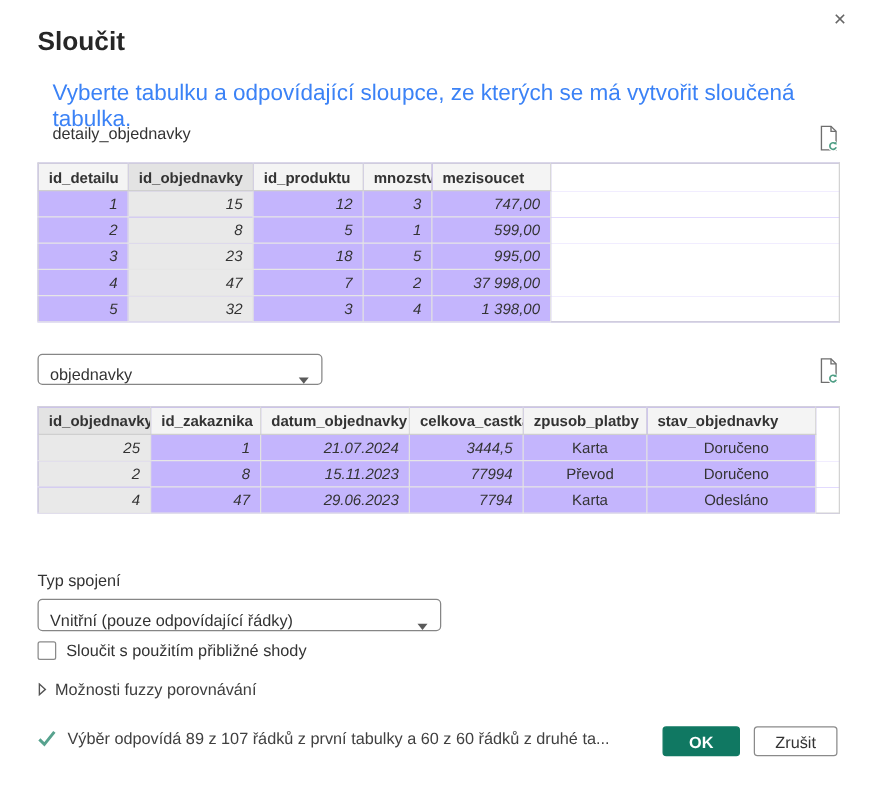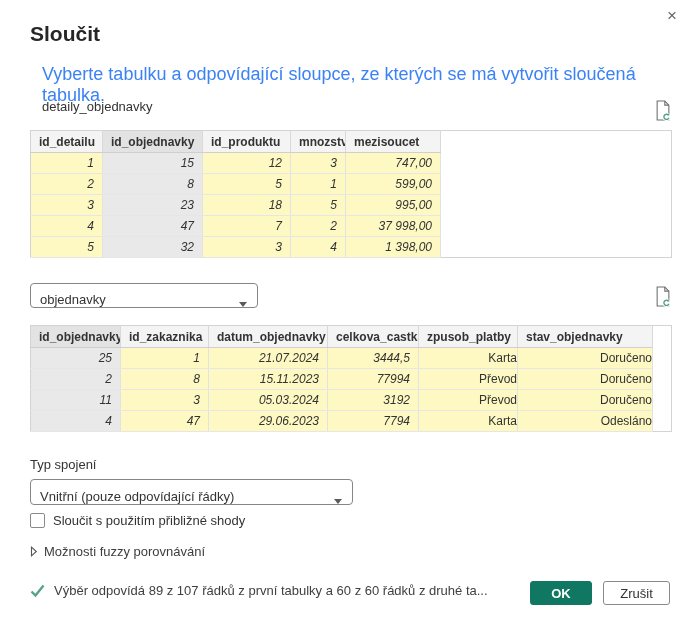--- a/index.html
+++ b/index.html
@@ -9,30 +9,30 @@
     font-family:"Liberation Sans", sans-serif; color:#333; overflow:hidden;
   }
   .abs { position:absolute; }
   #close-btn { left:660px; top:4px; width:24px; height:24px; font-size:17px; color:#666;
     text-align:center; line-height:24px; cursor:pointer; font-weight:400; }
   #title { left:30px; top:22px; font-size:21px; font-weight:600; color:#262626; }
   #subtitle { left:42px; top:64px; font-size:18px; color:#3b82f6; }
   #t1-label { left:30px; top:99px; font-size:13px; color:#333;margin-left:12px; }
 
   
-  table.preview { border-collapse:collapse; table-layout:fixed; background:#fef9c3;
+  table.preview { border-collapse:collapse; table-layout:fixed; background:#c4b5fd;
     border:1px solid #d3d3d3; font-size:12px; }
   table.preview th, table.preview td {
     height:21px; overflow:hidden; white-space:nowrap; font-weight:normal;
   }
   table.preview th { height:22px; background:#f4f4f4; font-weight:bold; text-align:left;
     padding-left:8px; border-right:1px solid #d9d9d9; border-bottom:1px solid #cfcfcf; color:#333; }
   table.preview td { border-right:1px solid #e2e2e2; border-bottom:1px solid #e6e6e6; color:#333; }
   table.preview td.num { text-align:right; font-style:italic; padding-right:8px; }
-  table.preview td.txt { text-align:right; padding-left:8px; }
+  table.preview td.txt { text-align:center; padding-left:8px; }
   table.preview th.sel { background:#e3e3e3; }
   table.preview td.sel { background:#e9e9e9; }
   table.preview th.filler, table.preview td.filler {
     background:#fff; border-right:none; border-bottom:none; }
   #table1 { left:30px; top:130px; width:642px; }
   #table2 { left:30px; top:325px; width:642px; }
 
   .refresh-icon { width:18px; height:23px; cursor:pointer; }
   #refresh1 { left:654px; top:99px; }
   #refresh2 { left:654px; top:285px; }
@@ -192,29 +192,20 @@
     <tr>
       <td class="num sel">2</td>
       <td class="num">8</td>
       <td class="num">15.11.2023</td>
       <td class="num">77994</td>
       <td class="txt">Převod</td>
       <td class="txt">Doručeno</td>
       <td class="filler"></td>
     </tr>
     <tr>
-      <td class="num sel">11</td>
-      <td class="num">3</td>
-      <td class="num">05.03.2024</td>
-      <td class="num">3192</td>
-      <td class="txt">Převod</td>
-      <td class="txt">Doručeno</td>
-      <td class="filler"></td>
-    </tr>
-    <tr>
       <td class="num sel">4</td>
       <td class="num">47</td>
       <td class="num">29.06.2023</td>
       <td class="num">7794</td>
       <td class="txt">Karta</td>
       <td class="txt">Odesláno</td>
       <td class="filler"></td>
     </tr>
   </tbody>
     </table>

